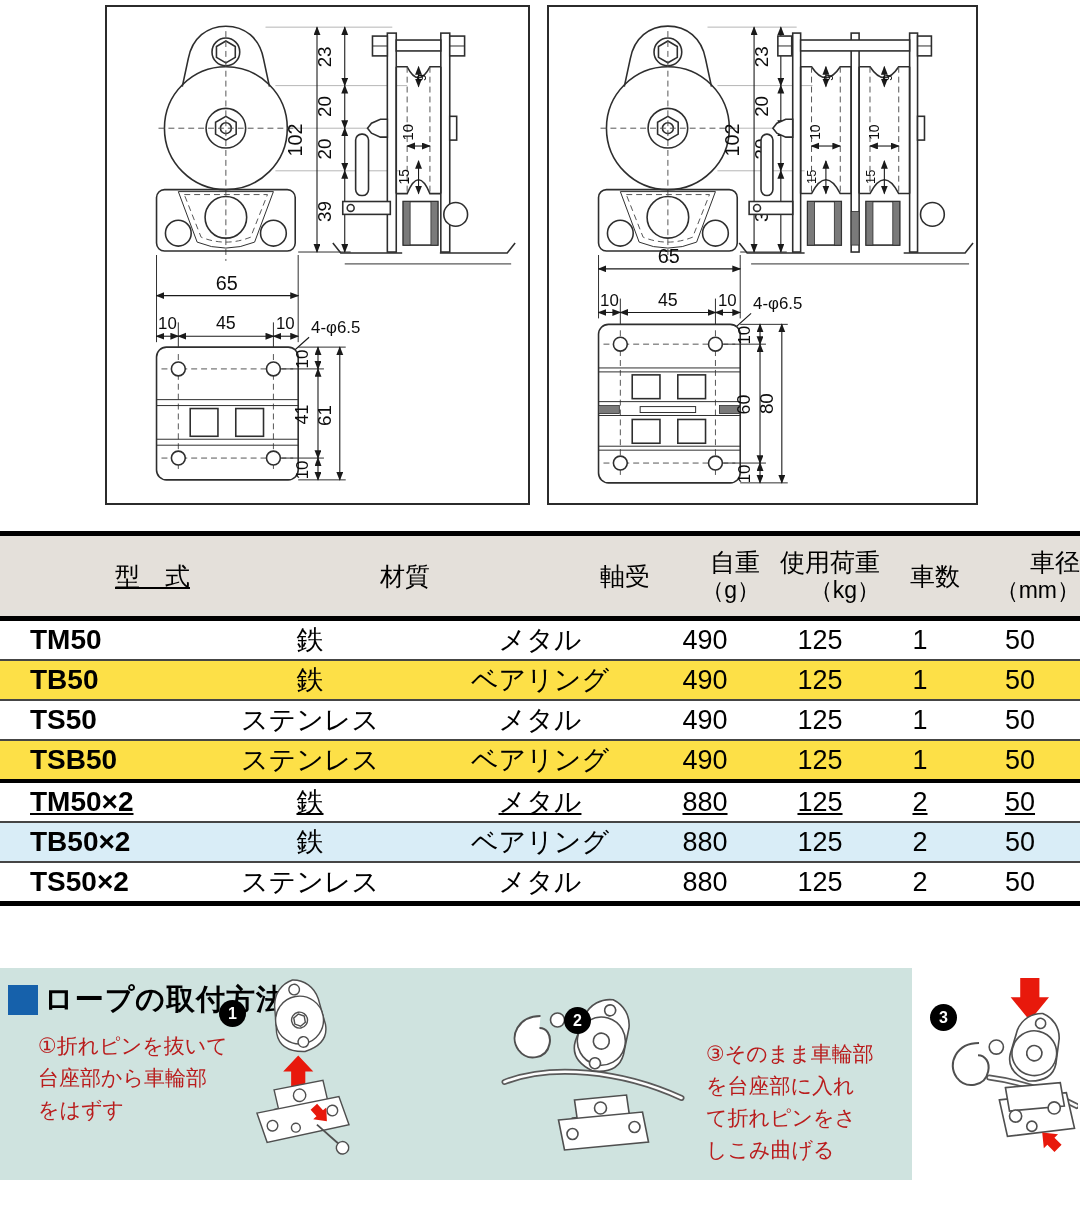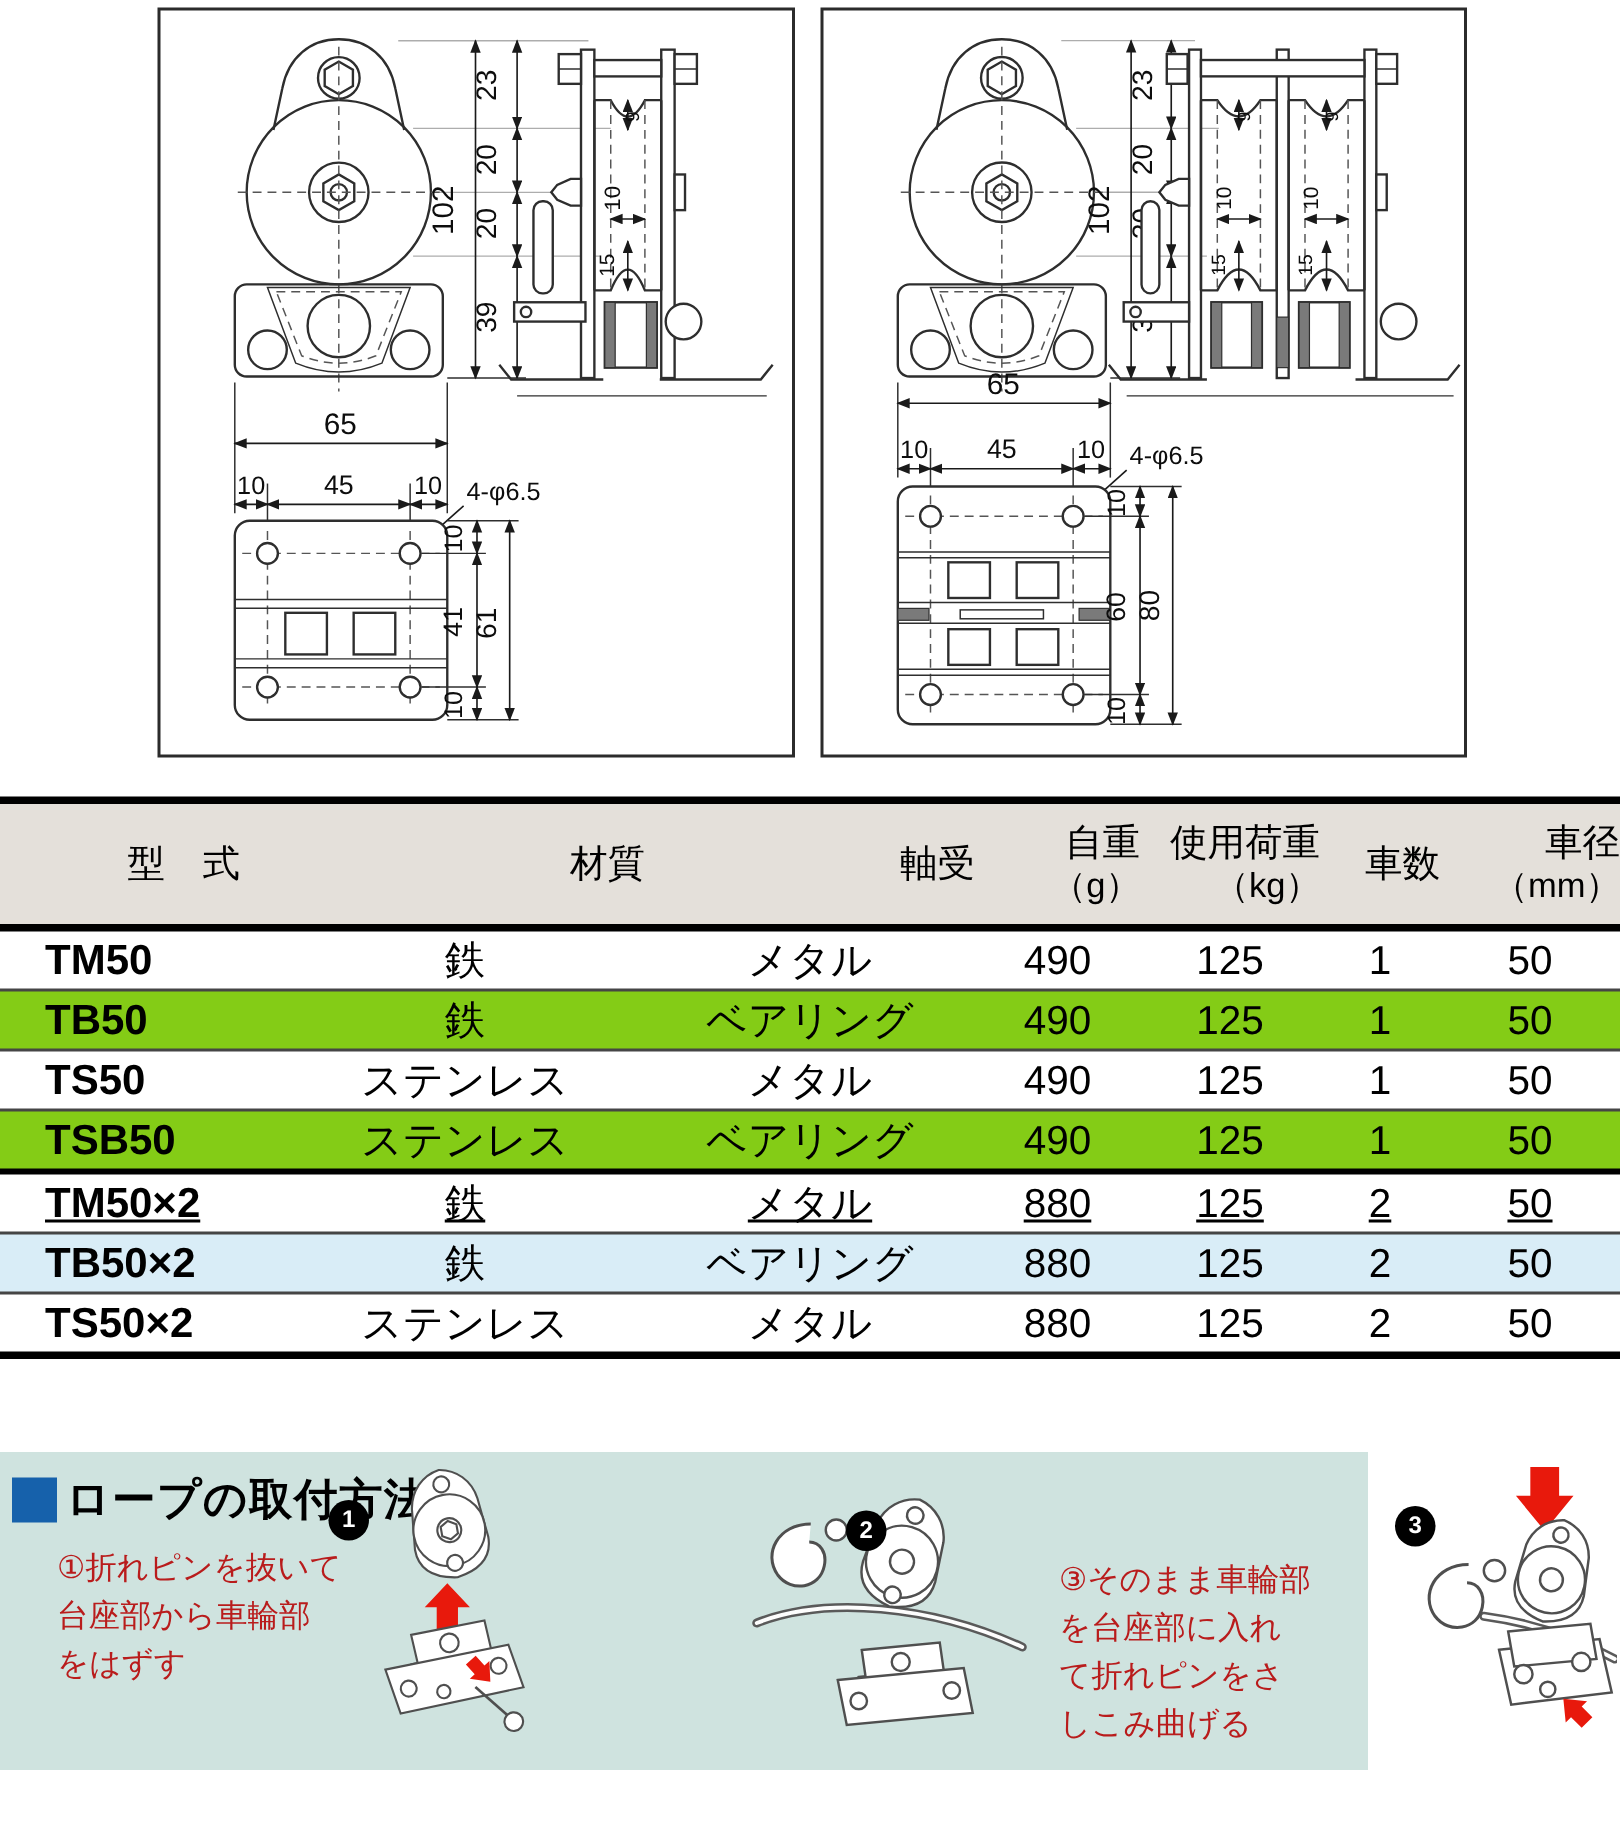--- a/index.html
+++ b/index.html
@@ -20,29 +20,29 @@
   .ref{stroke:#adadad;stroke-width:0.9;fill:none;}
   .dim{stroke:#1a1a1a;stroke-width:1.1;fill:none;}
   .dk{fill:#7a7a7a;stroke:#2e2e2e;stroke-width:0.8;}
   text.dt{fill:#0d0d0d;font-family:"Liberation Sans","DejaVu Sans",sans-serif;}
 
   
   table.spec{position:absolute;left:0;top:531px;width:1080px;border-collapse:collapse;table-layout:fixed;
              border-top:5px solid #000;border-bottom:5px solid #000;}
   table.spec thead tr{background:#e4e0da;height:85px;border-bottom:5px solid #000;}
   table.spec th{font-weight:normal;font-size:25px;text-align:right;vertical-align:middle;padding:0;line-height:1.15;}
-  table.spec th.h-model{text-align:center;padding-left:55px;}
+  table.spec th.h-model{text-align:right;padding-left:55px;text-decoration:underline;}
   table.spec th .hs{display:block;font-size:23px;}
   table.spec td{height:38px;padding:0;text-align:center;font-size:27px;vertical-align:middle;}
   table.spec td.cell-model{text-align:left;padding-left:30px;font-weight:bold;font-size:28px;}
   table.spec tbody tr{border-top:2px solid #454545;}
   table.spec tbody tr:first-child{border-top:none;}
   table.spec tbody tr.group-start{border-top:4px solid #000;text-decoration:underline;}
   .tint-white{background:#ffffff;}
-  .tint-pink{background:#84cc16;}
+  .tint-pink{background:#fde047;}
   .tint-blue{background:#d9edf7;}
 
   
   .teal{position:absolute;left:0;top:968px;width:912px;height:212px;background:#cfe3df;}
   .ttl-row{position:absolute;left:8px;top:12px;display:flex;align-items:center;}
   .bluesq{display:inline-block;width:30px;height:30px;background:#1661ab;margin-right:6px;}
   .ttl{font-size:29px;font-weight:bold;letter-spacing:1px;}
   .step-text{position:absolute;font-size:21px;line-height:32px;white-space:pre-line;color:#b91c1c;}
   .s1{left:38px;top:62px;width:230px;}
   .s2{left:356px;top:66px;width:220px;}

